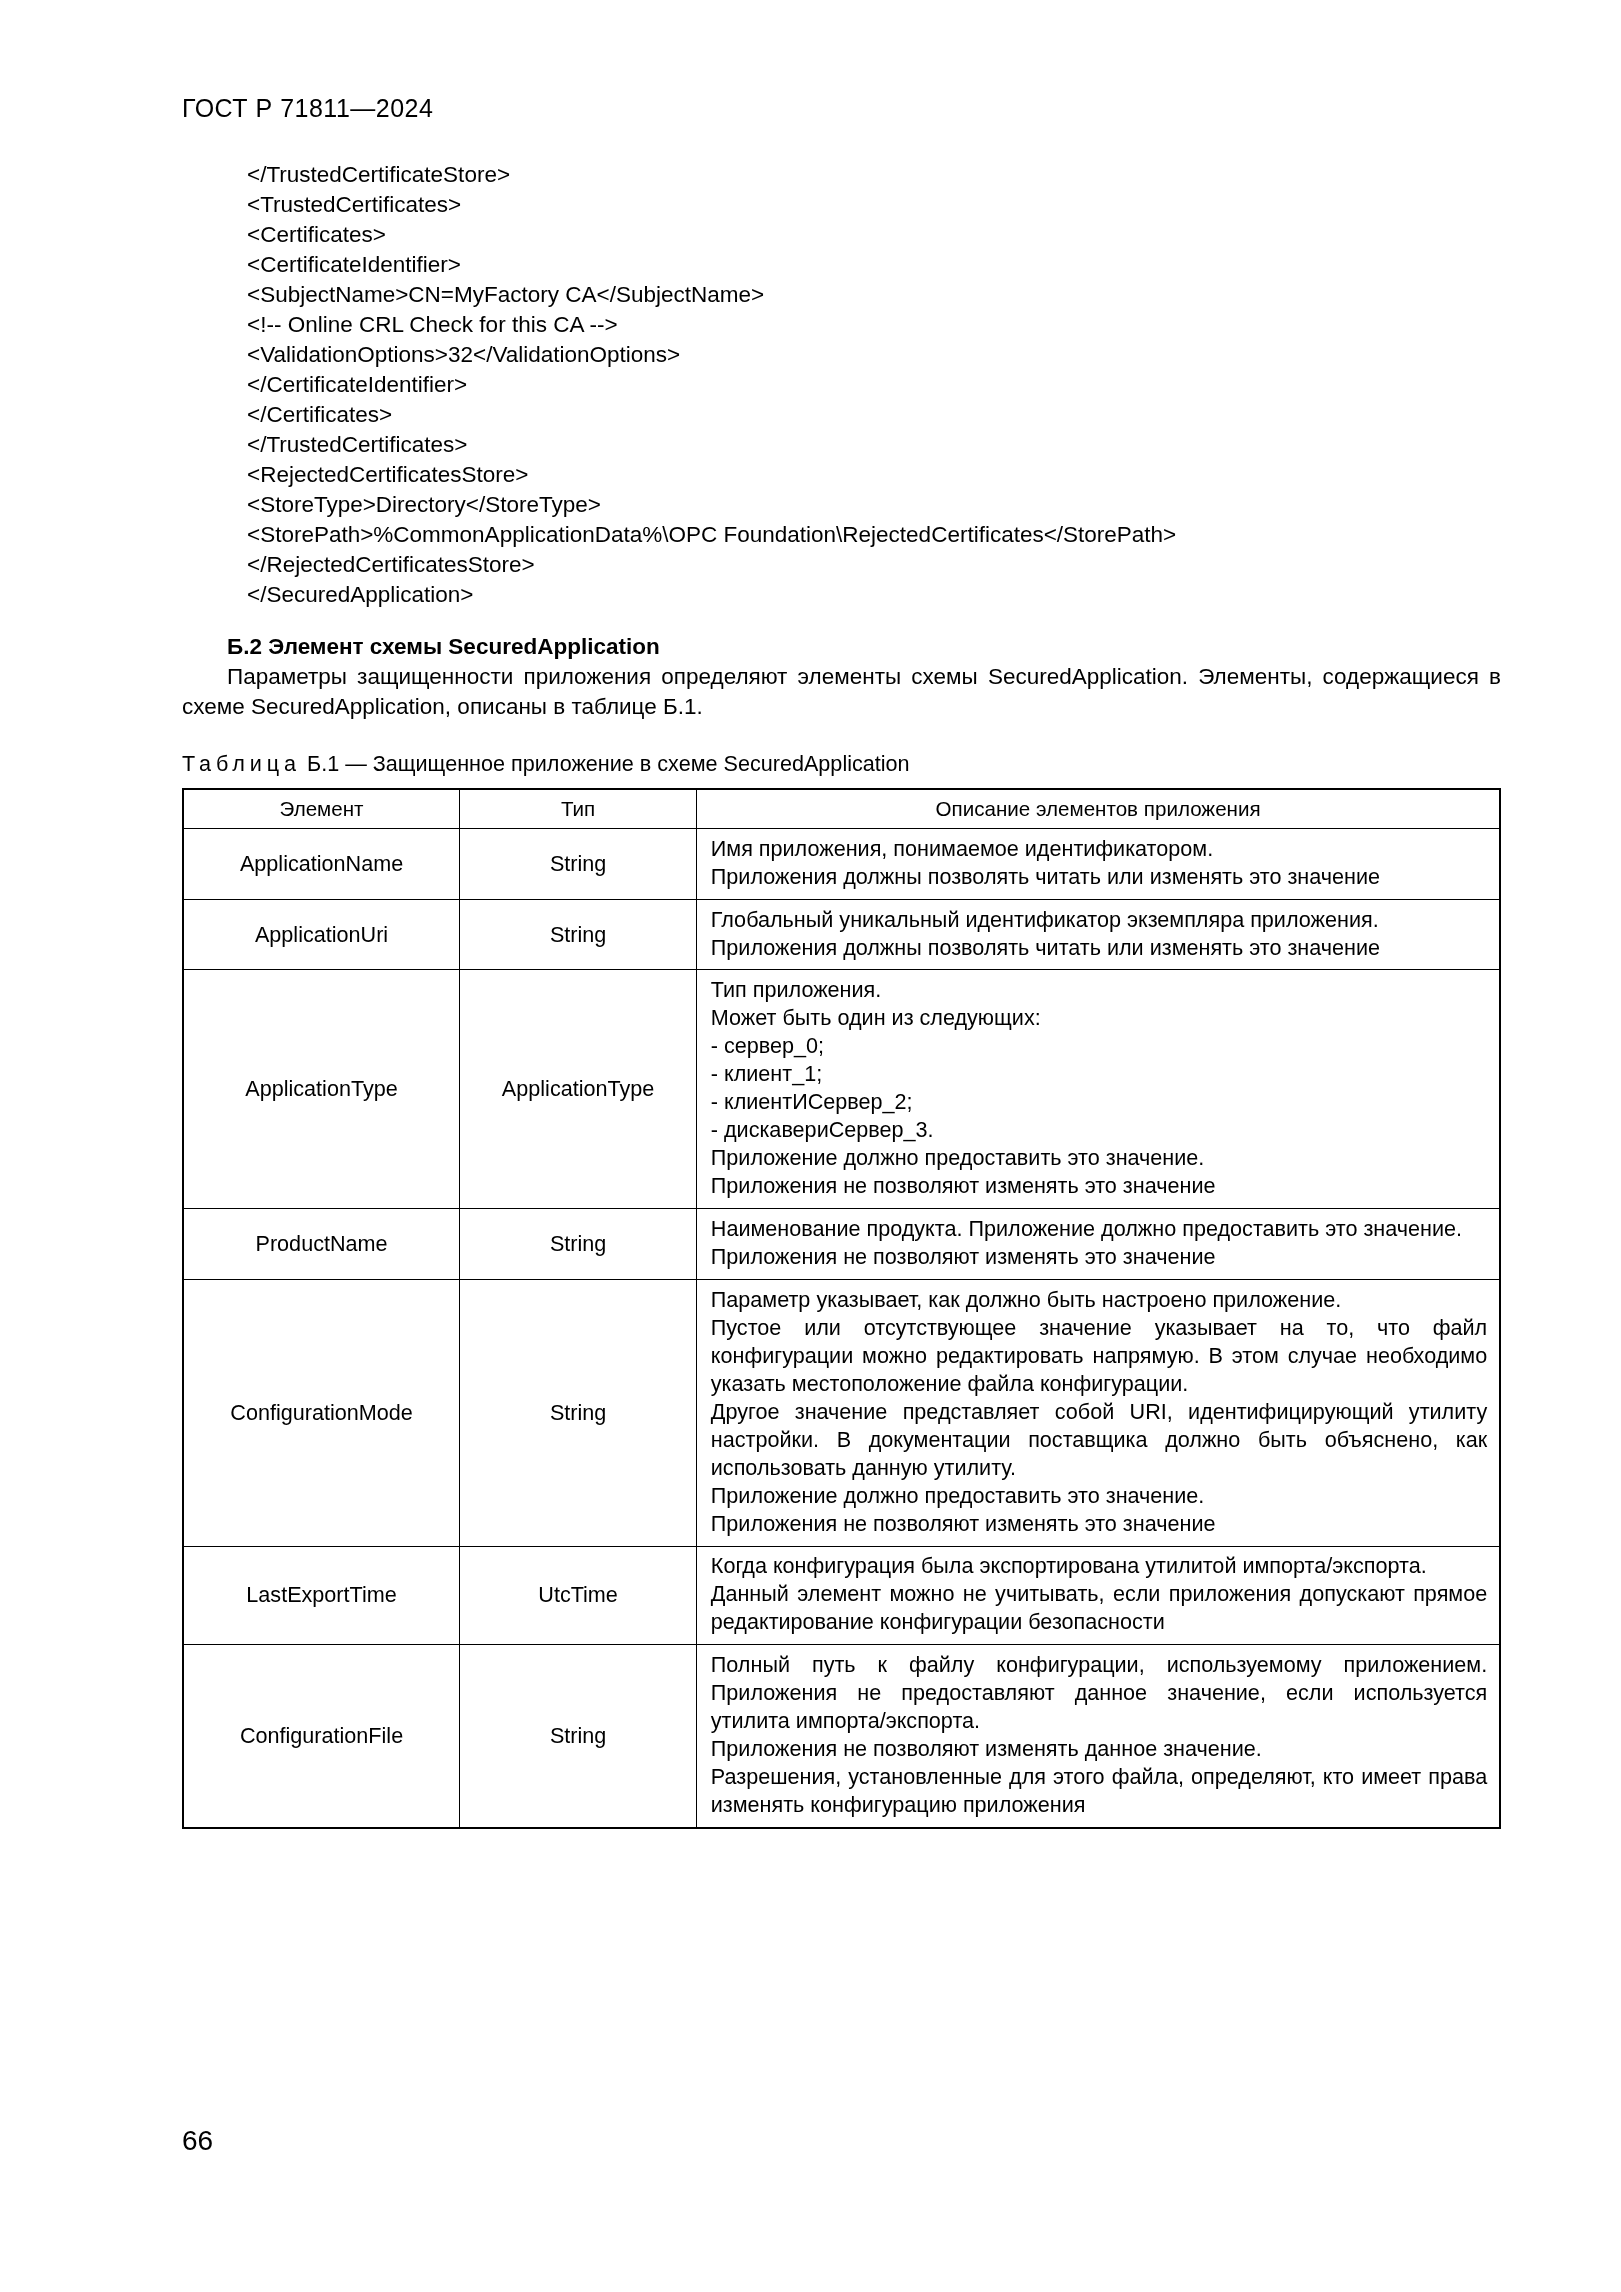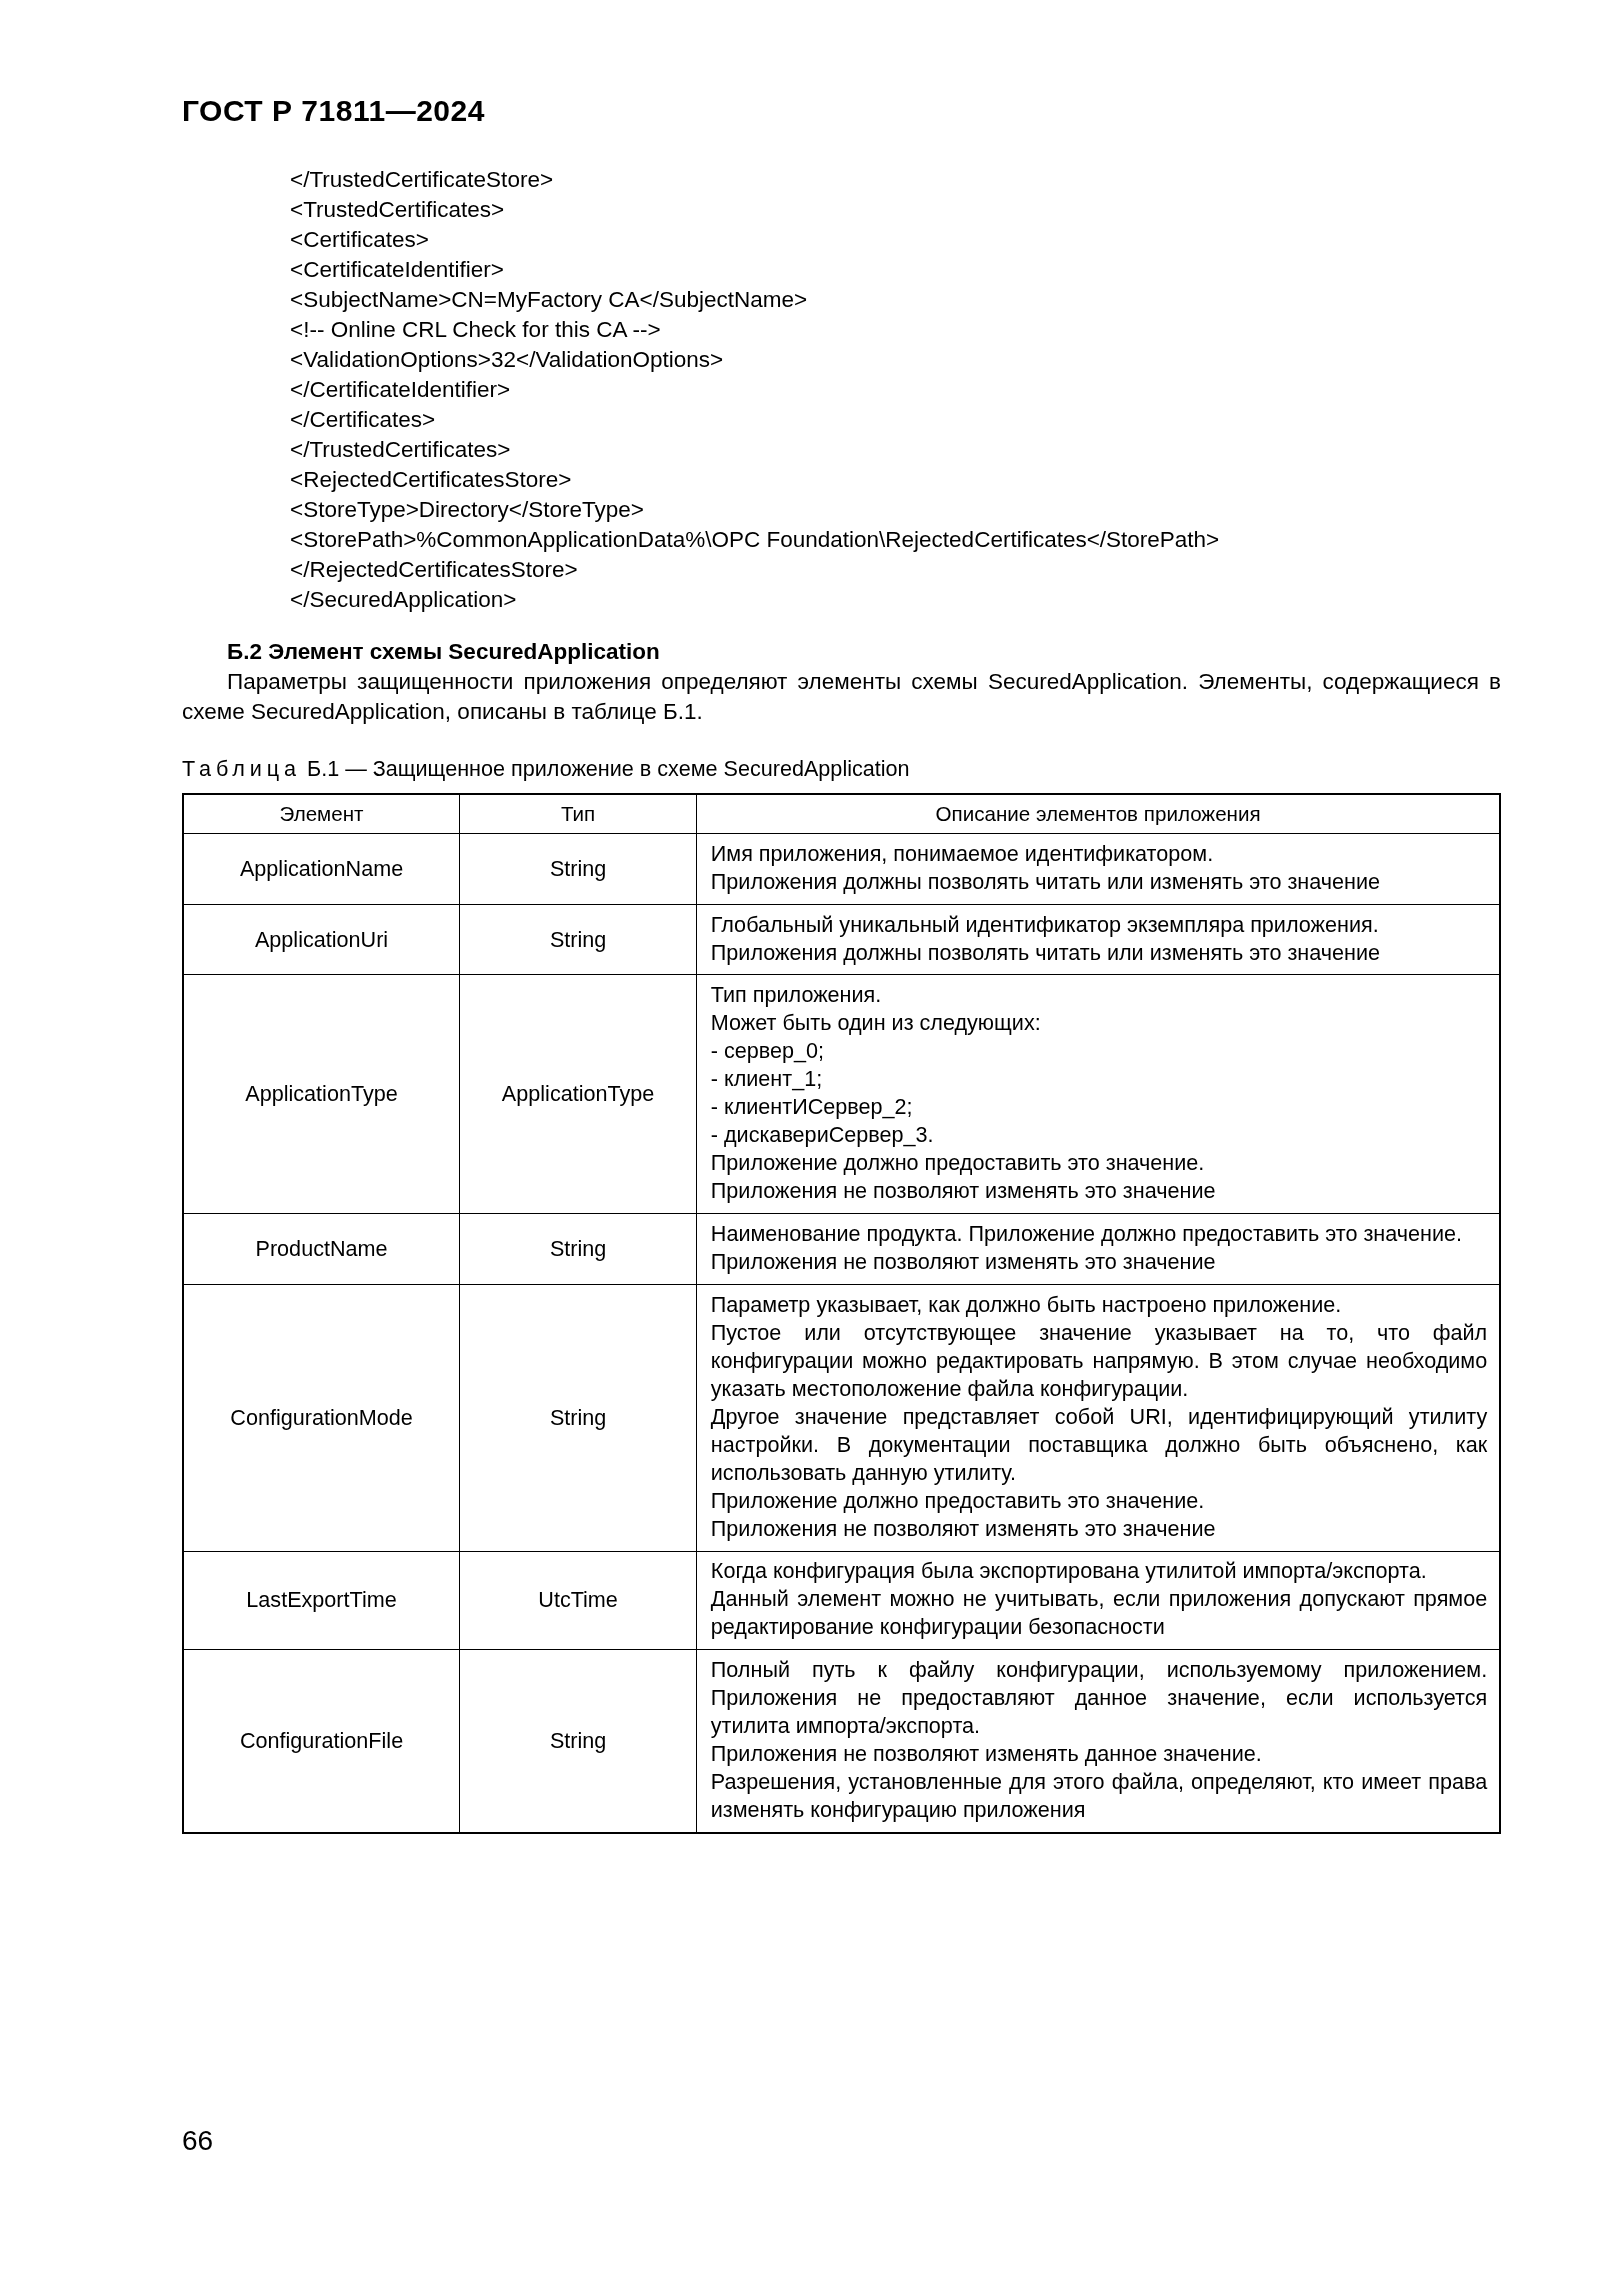--- a/index.html
+++ b/index.html
@@ -15,27 +15,27 @@
     background: #ffffff;
     overflow: hidden;
   }
   .content {
     position: absolute;
     left: 182px;
     top: 94px;
     width: 1319px;
   }
   .doc-header {
-    font-size: 30px;
-    font-weight: bold;
+    font-size: 25px;
+    font-weight: normal;
     letter-spacing: 0.5px;
   }
   .code-block {
     margin-top: 37px;
-    margin-left: 108px;
+    margin-left: 65px;
     font-size: 22.5px;
     line-height: 30px;
   }
   .code-line { white-space: pre; }
   .section-heading {
     margin-top: 23.5px;
     text-indent: 45px;
     font-size: 22.5px;
     font-weight: bold;
   }

